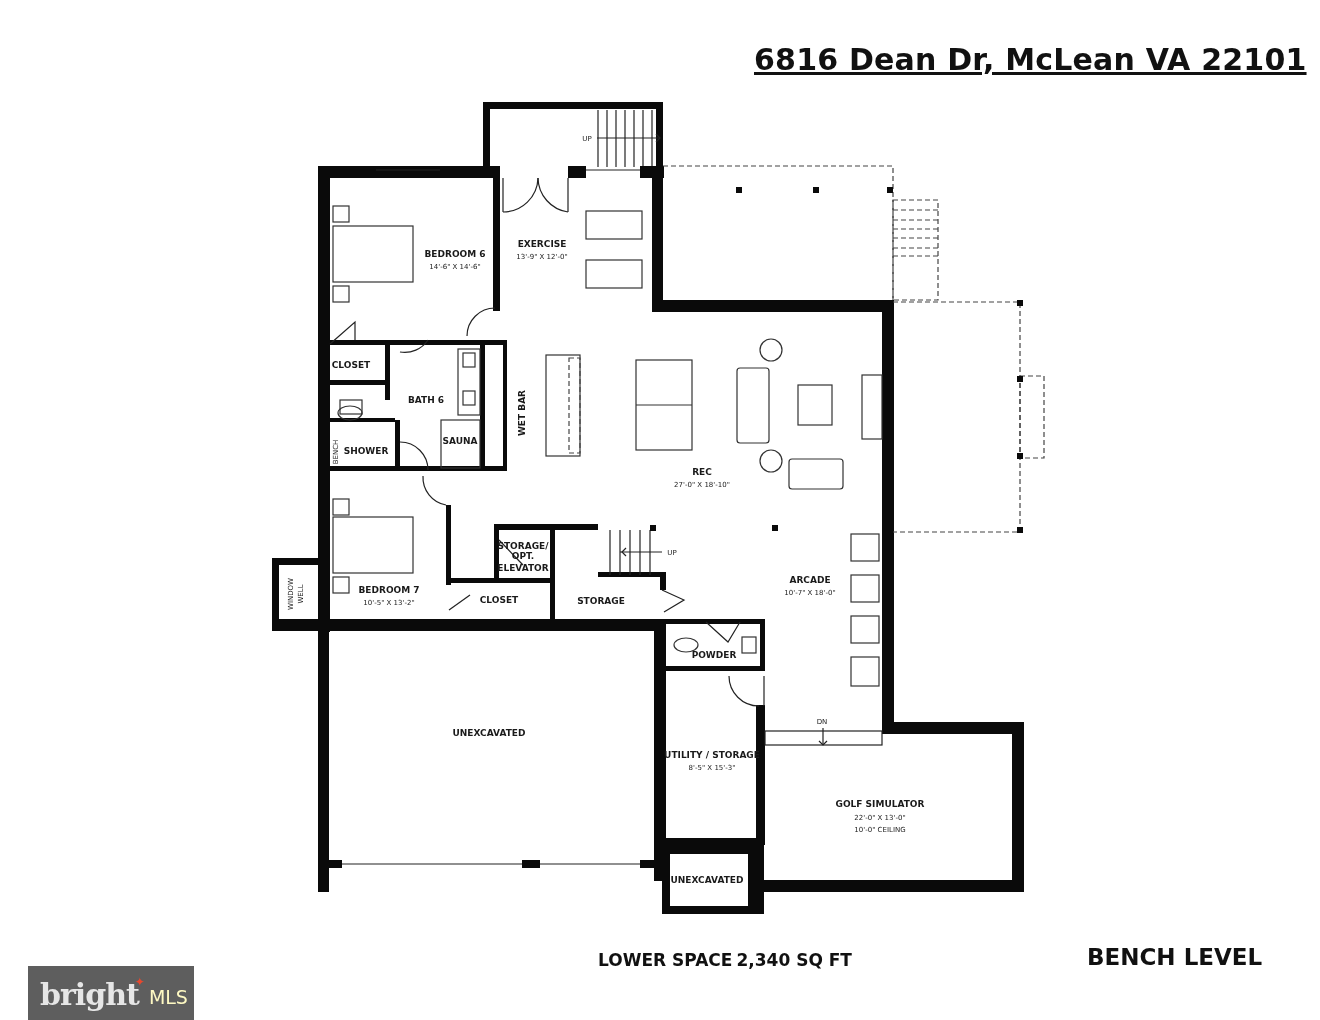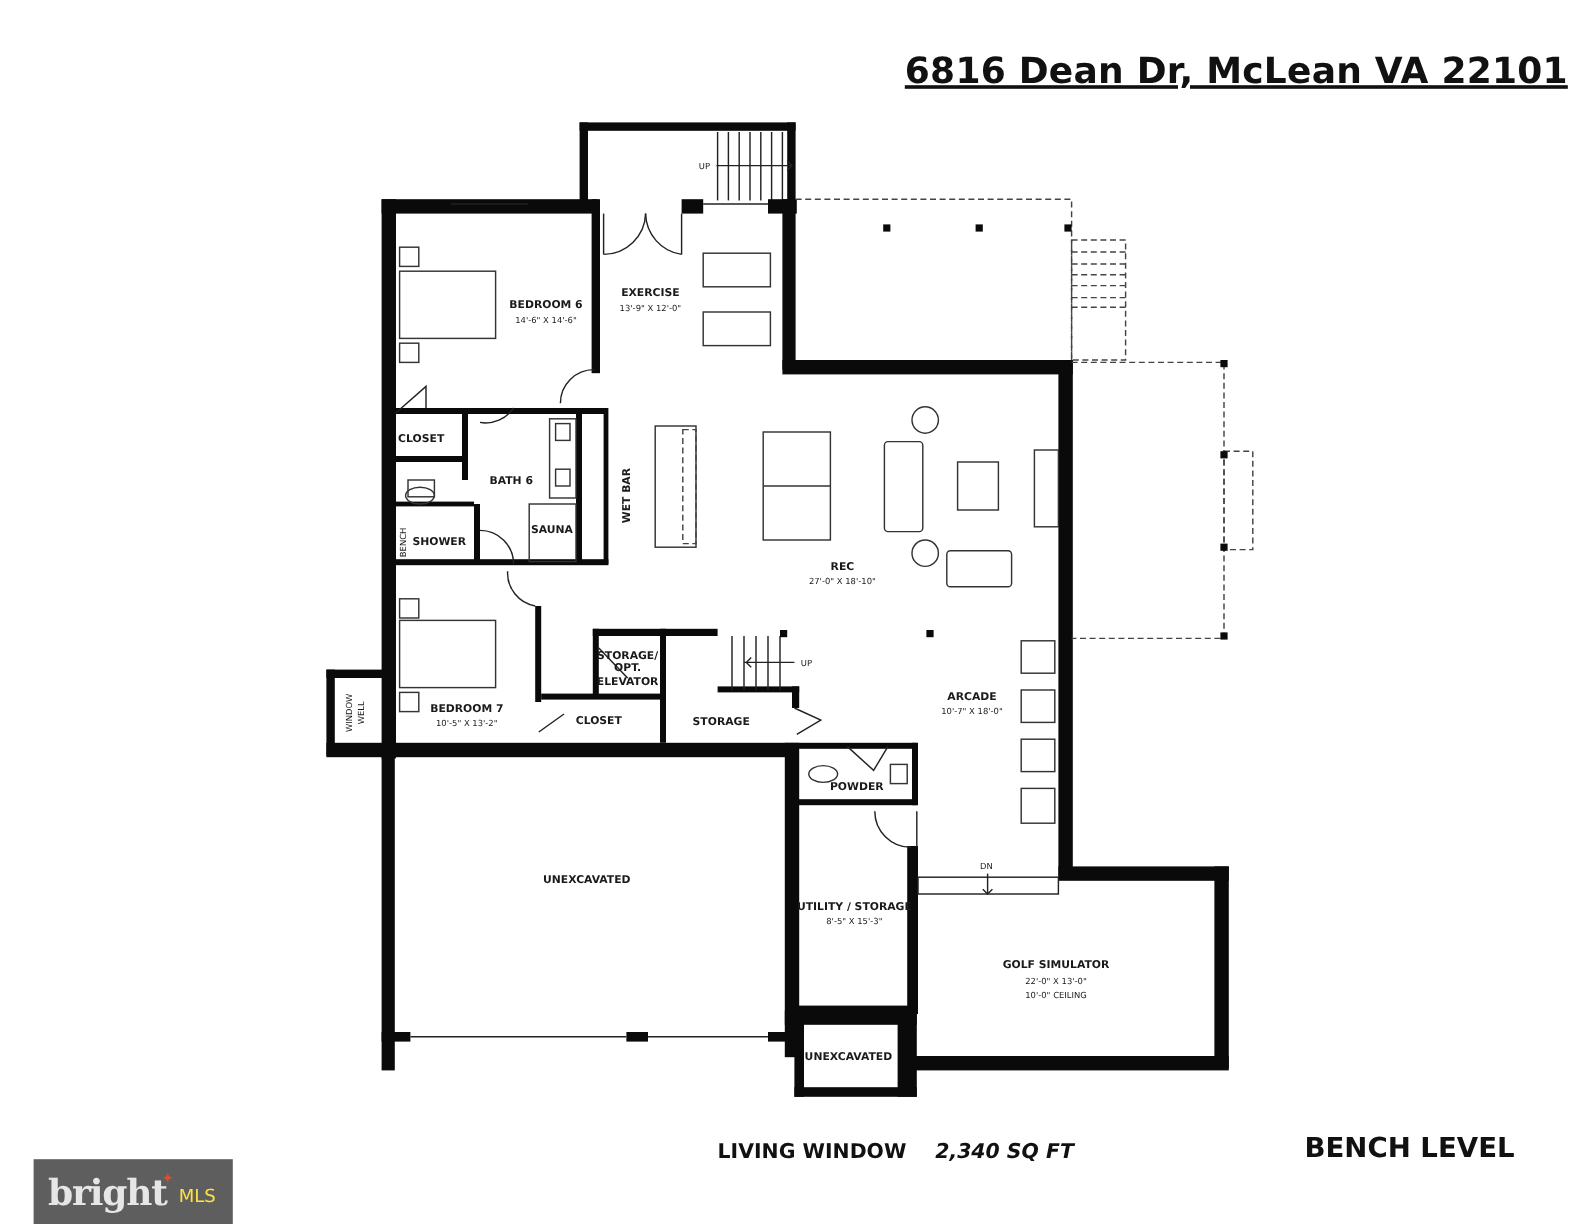--- a/index.html
+++ b/index.html
@@ -1,24 +1,24 @@
 <!DOCTYPE html>
 <html><head>
 <meta charset="utf-8">
 <style>
   html, body { margin:0; padding:0; background:#ffffff; }
   body { width:1320px; height:1020px; position:relative; overflow:hidden; font-family:"DejaVu Sans", sans-serif; }
   .title { position:absolute; left:754px; top:42px; font-size:30px; font-weight:bold; color:#111; letter-spacing:0.2px; white-space:nowrap;text-decoration:underline; }
   .footer-space { position:absolute; left:598px; top:950px; font-size:17px; font-weight:bold; color:#111; white-space:nowrap; }
-  .footer-space span + span { margin-left:24px;font-style:italic; }
+  .footer-space span + span { margin-left:4px; }
   .footer-level { position:absolute; left:1087px; top:944px; font-size:23px; font-weight:bold; color:#111; white-space:nowrap; }
   .logo { position:absolute; left:0; top:966px; width:166px; height:56px; background:#5e5e5e; display:flex; align-items:center; padding-left:12px; box-sizing:border-box;margin-left:28px; }
   .logo .bright { font-family:"DejaVu Serif", serif; font-size:30px; color:#e6e6e6; font-weight:bold; letter-spacing:-1px; }
   .logo .star { color:#e8482e; font-size:12px; position:relative; top:-12px; margin-left:-4px; }
-  .logo .mls { font-family:"DejaVu Sans", sans-serif; font-size:15px; color:#fde047; margin-left:4px; margin-top:6px; }
+  .logo .mls { font-family:"DejaVu Sans", sans-serif; font-size:19px; color:#fef9c3; margin-left:4px; margin-top:6px; }
   svg.plan { position:absolute; left:0; top:0; }
   svg text { font-family:"DejaVu Sans", sans-serif; fill:#1a1a1a; font-weight:bold; }
   .lbl { font-size:9px; }
   .dim { font-size:7px; font-weight:normal; }
   .wall { fill:#0a0a0a; }
   .thin { fill:none; stroke:#222; stroke-width:1.2; }
   .furn { fill:none; stroke:#333; stroke-width:1.2; }
   .dash { fill:none; stroke:#444; stroke-width:1.2; stroke-dasharray:5,3; }
 </style>
 </head>
@@ -249,21 +249,21 @@
     <text class="dim" x="880" y="832" text-anchor="middle">10'-0" CEILING</text>
     <text class="lbl" x="489" y="736" text-anchor="middle">UNEXCAVATED</text>
     <text class="lbl" x="707" y="883" text-anchor="middle">UNEXCAVATED</text>
     <text class="dim" x="587" y="141" text-anchor="middle">UP</text>
     <text class="dim" x="672" y="555" text-anchor="middle">UP</text>
     <text class="dim" x="822" y="724" text-anchor="middle">DN</text>
   </g>
 </svg>
 
 <div class="footer-space">
-  <span>LIVING WINDOW</span><span>2,340 SQ FT</span>
+  <span>LOWER SPACE</span><span>2,340 SQ FT</span>
 </div>
 <div class="footer-level">BENCH LEVEL</div>
 
 <div class="logo">
   <span class="bright">brigh</span>
     <span class="bright">t</span>
     <span class="star">✦</span>
     <span class="mls">MLS</span>
 </div>
 

